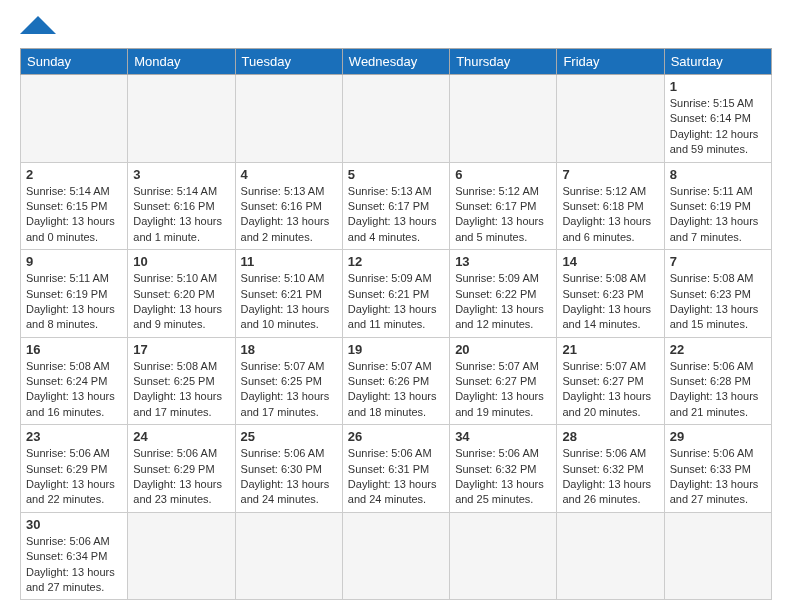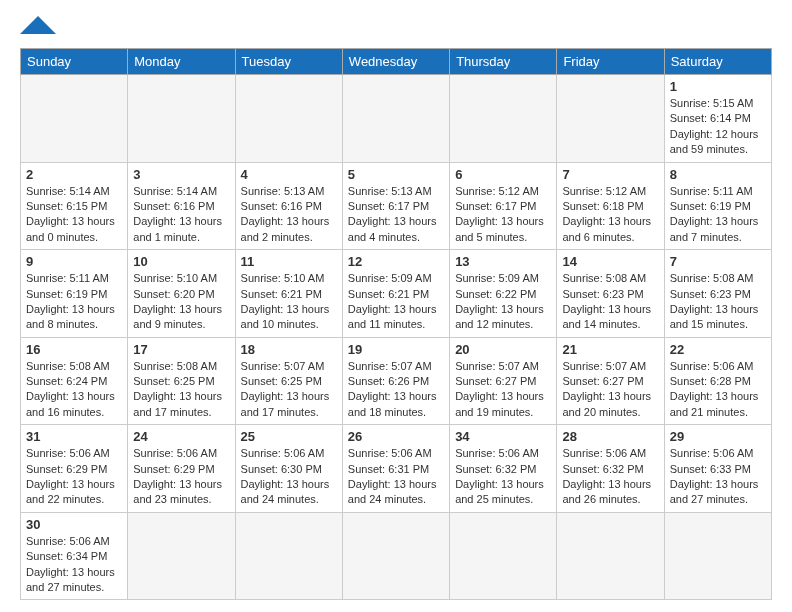--- a/index.html
+++ b/index.html
@@ -279,21 +279,21 @@
           <td>
             <span class="day-num">22</span>
             <div class="day-info" style="white-space: pre-line;">Sunrise: 5:06 AM
 Sunset: 6:28 PM
 Daylight: 13 hours
 and 21 minutes.</div>
           </td>
         </tr>
         <tr>
           <td>
-            <span class="day-num">31</span>
+            <span class="day-num">23</span>
             <div class="day-info" style="white-space: pre-line;">Sunrise: 5:06 AM
 Sunset: 6:29 PM
 Daylight: 13 hours
 and 22 minutes.</div>
           </td>
           <td>
             <span class="day-num">24</span>
             <div class="day-info" style="white-space: pre-line;">Sunrise: 5:06 AM
 Sunset: 6:29 PM
 Daylight: 13 hours

